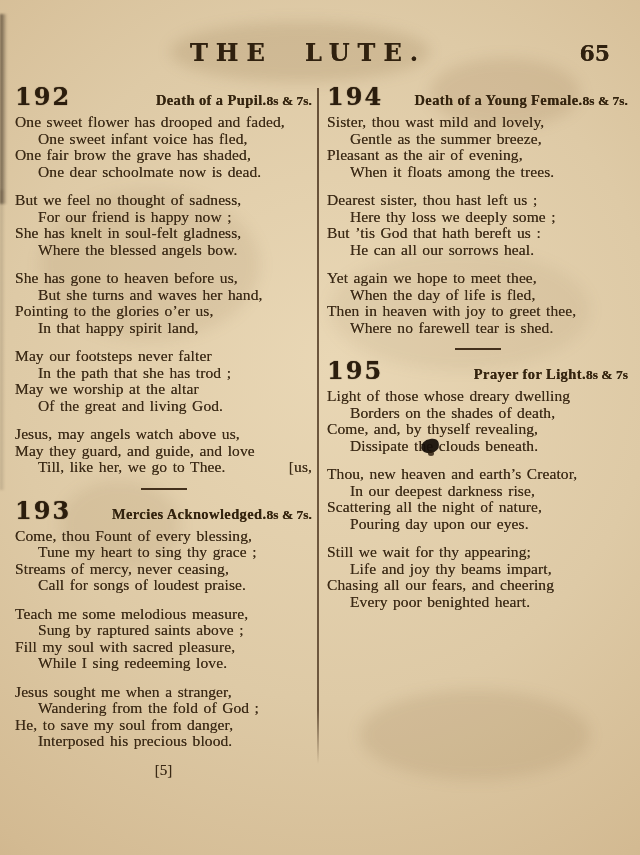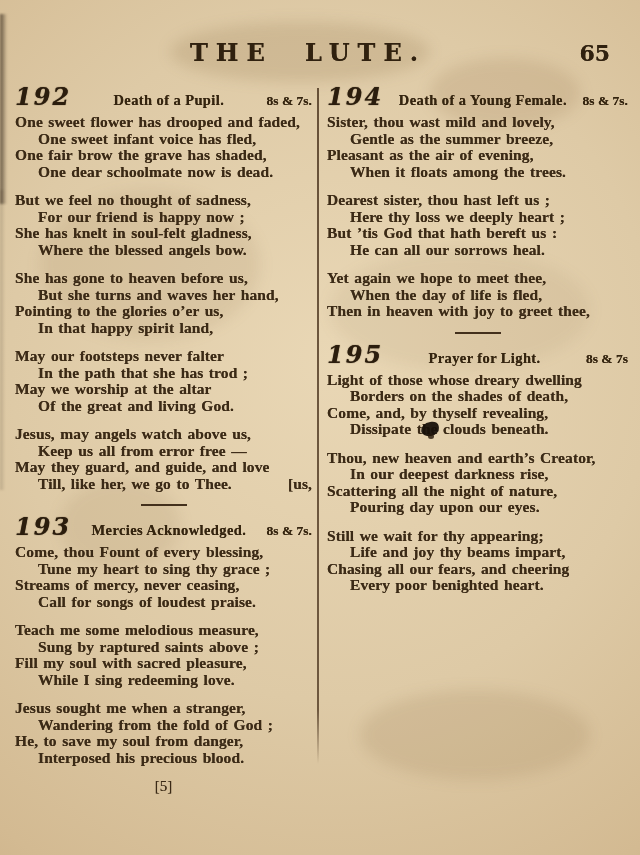--- a/index.html
+++ b/index.html
@@ -38,28 +38,28 @@
   .col-divider{position:absolute;left:317px;top:88px;width:2px;height:676px;
     background:linear-gradient(to bottom, rgba(82,59,36,.85), rgba(82,59,36,.8) 92%, rgba(82,59,36,0));}
 
   .col{position:absolute;top:84px;}
   .col-left{left:15px;width:297px;}
   .col-right{left:327px;width:301px;}
 
   .hymn-head{display:flex;align-items:baseline;margin:3px 0 5px;}
   .hymn-no{
     font-family:"DejaVu Serif", serif;font-weight:bold;font-size:24px;line-height:20px;
-    letter-spacing:2px;color:#2b1d0d;text-shadow:0 0 1px rgba(43,29,13,.85);font-style:italic;
-  }
-  .hymn-title{flex:1;text-align:center;font-weight:bold;font-size:14.5px;
+    letter-spacing:2px;color:#2b1d0d;text-shadow:0 0 1px rgba(43,29,13,.85);
+  }
+  .hymn-title{flex:1;text-align:right;font-weight:bold;font-size:14.5px;
     letter-spacing:.4px;color:#34240f;text-shadow:0 0 .4px rgba(52,36,15,.8);}
   .hymn-meter{font-weight:bold;font-size:13.5px;color:#34240f;white-space:nowrap;
     text-shadow:0 0 .4px rgba(52,36,15,.8);}
 
-  .verse{margin:0 0 12px;font-weight:bold;}
+  .verse{margin:0 0 12px;}
   .line{
     position:relative;font-size:15.5px;line-height:16.5px;white-space:nowrap;
     word-spacing:1.5px;letter-spacing:.1px;color:#3b2a16;
     text-shadow:0 0 .5px rgba(59,42,22,.75);
   }
   .line.in{padding-left:23px;}
   .catch-line{display:flex;justify-content:space-between;}
   .catch{padding-left:8px;}
 
   .sect-rule{width:46px;height:0;border-top:2px solid #463categor;border-top:2px solid #43301c;margin:5px auto 11px;}
@@ -116,21 +116,20 @@
         <div class="line in">In that happy spirit land,</div>
       </div>
       <div class="verse">
         <div class="line">May our footsteps never falter</div>
         <div class="line in">In the path that she has trod ;</div>
         <div class="line">May we worship at the altar</div>
         <div class="line in">Of the great and living God.</div>
       </div>
       <div class="verse">
         <div class="line">Jesus, may angels watch above us,</div>
-        <div class="line in">Keep us all from error free —</div>
         <div class="line">May they guard, and guide, and love</div>
         <div class="line in catch-line">
           <span>Till, like her, we go to Thee.</span>
           <span class="catch">[us,</span>
         </div>
       </div>
     </div>
 
     <div class="sect-rule"></div>
 
@@ -171,28 +170,29 @@
         <span class="hymn-meter">8s &amp; 7s.</span>
       </div>
       <div class="verse">
         <div class="line">Sister, thou wast mild and lovely,</div>
         <div class="line in">Gentle as the summer breeze,</div>
         <div class="line">Pleasant as the air of evening,</div>
         <div class="line in">When it floats among the trees.</div>
       </div>
       <div class="verse">
         <div class="line">Dearest sister, thou hast left us ;</div>
-        <div class="line in">Here thy loss we deeply heart ;</div>
+        <div class="line in">Here thy loss we deeply some ;</div>
         <div class="line">But ’tis God that hath bereft us :</div>
         <div class="line in">He can all our sorrows heal.</div>
       </div>
       <div class="verse">
         <div class="line">Yet again we hope to meet thee,</div>
         <div class="line in">When the day of life is fled,</div>
         <div class="line">Then in heaven with joy to greet thee,</div>
+        <div class="line in">Where no farewell tear is shed.</div>
       </div>
     </div>
 
     <div class="sect-rule"></div>
 
     <div>
       <div class="hymn-head">
         <span class="hymn-no">195</span>
         <span class="hymn-title">Prayer for Light.</span>
         <span class="hymn-meter">8s &amp; 7s</span>

